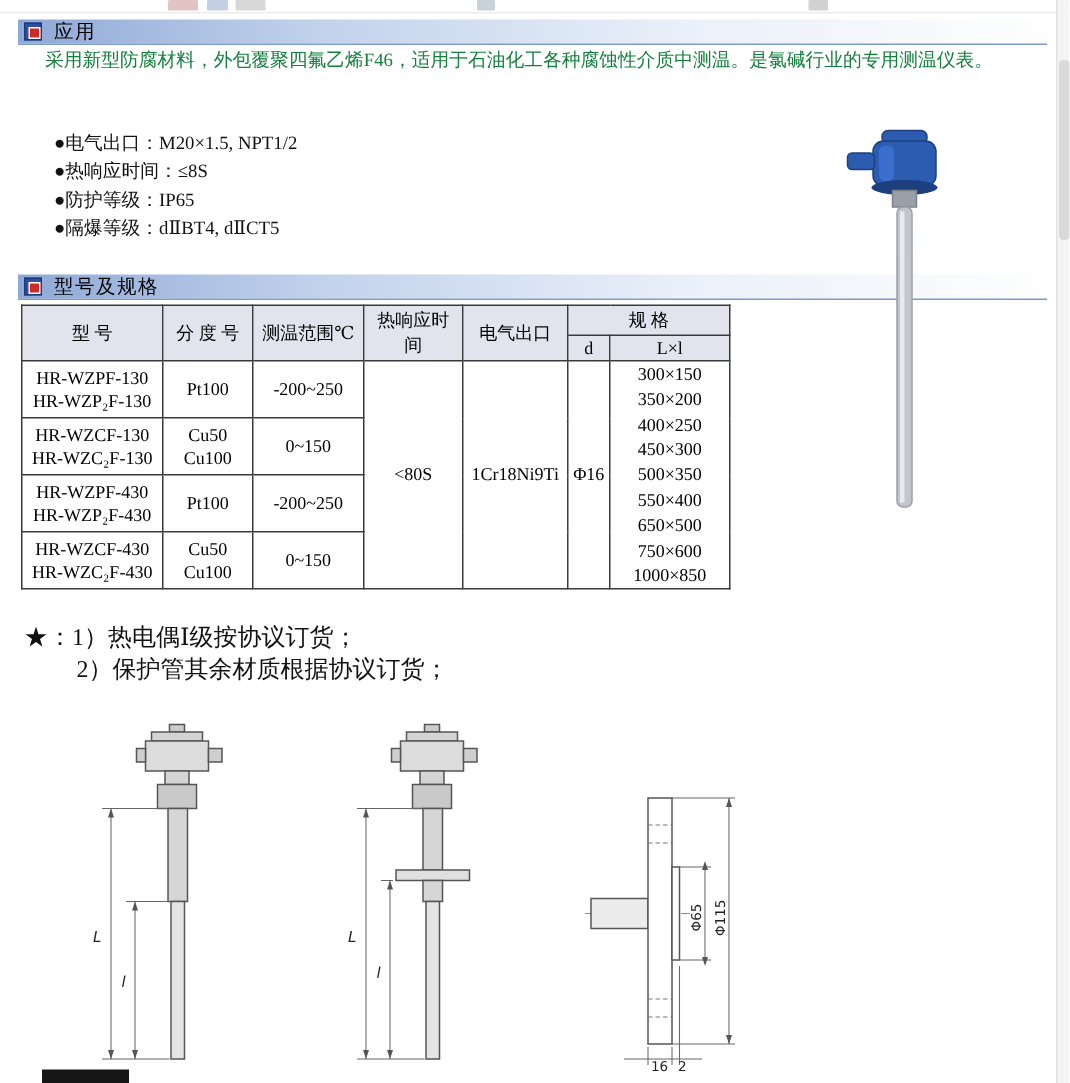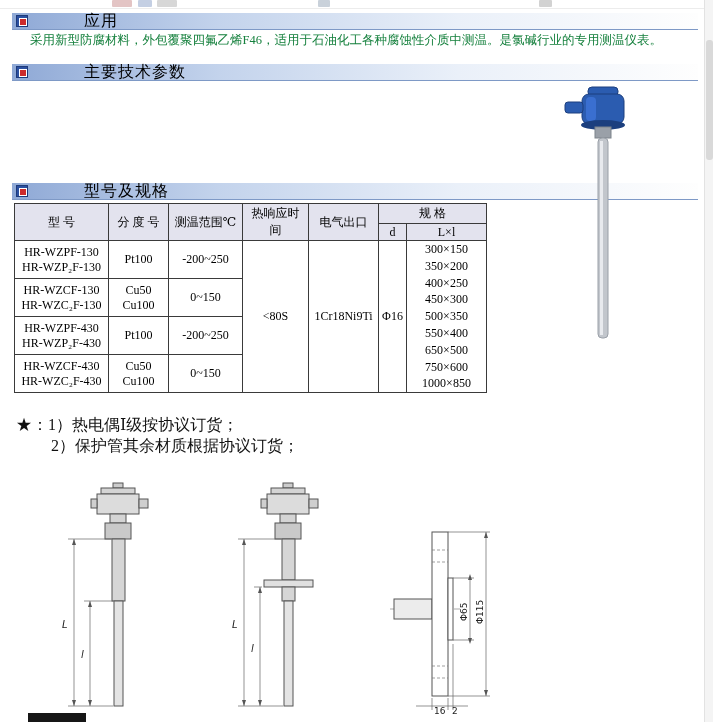--- a/index.html
+++ b/index.html
@@ -20,21 +20,21 @@
   .scrollbar{position:absolute;right:0;top:0;width:9px;height:722px;background:#f4f4f4;border-left:1px solid #e2e2e2;}
   .scroll-thumb{position:absolute;left:1px;top:40px;width:7px;height:120px;background:#d9d9d9;border-radius:3px;}
 
   
   .sec-bar{position:absolute;left:12px;width:686px;height:17px;
     background:linear-gradient(to right,#8fa9d6 0%,#c3d3ec 30%,#eaf0f9 65%,#fefefe 100%);
     border-bottom:1px solid #7e99c6;display:flex;align-items:center;gap:8px;padding-left:4px;}
   .sec-bar.b1{top:13px;} .sec-bar.b2{top:64px;} .sec-bar.b3{top:183px;}
   .sec-icon{width:12px;height:12px;background:#2b50a1;border:1px solid #1d3a7a;position:relative;flex:0 0 auto;}
   .sec-icon::after{content:"";position:absolute;left:2px;top:2px;width:6px;height:6px;background:#cc2b2b;border:1px solid #ffffff;}
-  .sec-title{font-size:16px;color:#000;letter-spacing:1px;margin-left:48px;}
+  .sec-title{font-size:13px;color:#000;letter-spacing:1px;}
 
   .body-text{position:absolute;left:30px;top:32px;width:666px;font-size:12.5px;color:#15803d;line-height:16px;}
   .bullets{position:absolute;left:36px;top:86px;list-style:none;font-size:12.5px;color:#111;}
   .bullets li{height:19px;line-height:19px;}
 
   
   .spec-table{position:absolute;left:14px;top:203px;border-collapse:collapse;font-size:12px;color:#000;table-layout:fixed;}
   .spec-table th,.spec-table td{border:1px solid #3a3a3a;text-align:center;vertical-align:middle;white-space:pre-line;padding:0 3px;overflow:hidden;}
   .spec-table thead th{background:#e3e3ee;font-weight:normal;}
   .spec-table tr.h1{height:20px;}
@@ -73,24 +73,26 @@
   <div class="scrollbar">
     <div class="scroll-thumb"></div>
   </div>
 
   <div class="sec-bar b1">
     <span class="sec-icon"></span>
     <span class="sec-title">应用</span>
   </div>
   <div class="body-text">采用新型防腐材料，外包覆聚四氟乙烯F46，适用于石油化工各种腐蚀性介质中测温。是氯碱行业的专用测温仪表。</div>
 
-  <div class="sec-bar b2">
-    <span class="sec-icon"></span>
-    <span class="sec-title">主要技术参数</span>
-  </div>
+  <ul class="bullets">
+    <li>●电气出口：M20×1.5, NPT1/2</li>
+    <li>●热响应时间：≤8S</li>
+    <li>●防护等级：IP65</li>
+    <li>●隔爆等级：dⅡBT4, dⅡCT5</li>
+  </ul>
 
   <div class="sec-bar b3">
     <span class="sec-icon"></span>
     <span class="sec-title">型号及规格</span>
   </div>
 
   <table class="spec-table">
     <colgroup>
       <col style="width:94px">
         <col style="width:60px">

